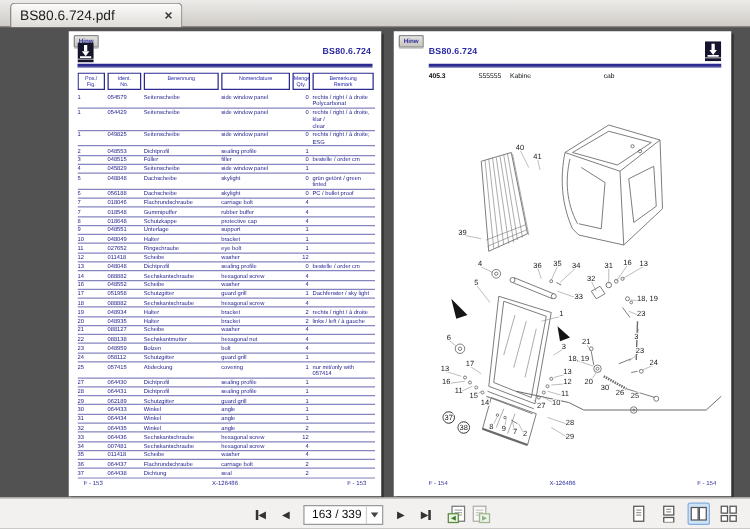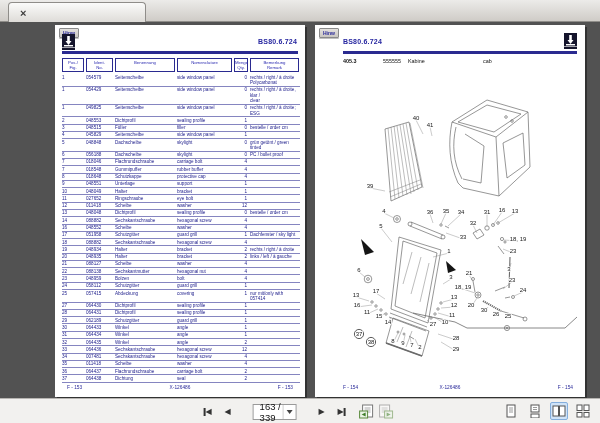--- a/index.html
+++ b/index.html
@@ -60,38 +60,39 @@
   .ccirc { stroke:#333; fill:none; stroke-width:.8; }
 
   
   #toolbar { position:absolute; left:0; bottom:0; width:600px; height:25px;
     background:#f2f1ef; border-top:1px solid #b7b5b2; }
   .tb-center { position:absolute; left:50%; top:0; height:25px; transform:translateX(-52%);
     display:flex; align-items:center; gap:2px; }
   .tb-btn { width:18px; height:18px; display:flex; align-items:center; justify-content:center;
     color:#333; font-size:8px; border-radius:2px; }
   .bar { display:inline-block; width:2px; height:8px; background:#333; }
-  .combo { width:44px; height:16px; background:#fff; border:1px solid #9a9a9a;
-    display:flex; align-items:center; margin:0 14px;justify-content:space-between; }
+  .combo { width:64px; height:16px; background:#fff; border:1px solid #9a9a9a;
+    display:flex; align-items:center; margin:0 3px;justify-content:space-between; }
   .combo .ptext { flex:1; font-size:9.5px; color:#111; padding-left:6px; }
   .combo .caret { width:13px; height:100%; border-left:1px solid #cfcfcf;
     display:flex; align-items:center; justify-content:center; }
   .caret i { width:0; height:0; border-left:3px solid transparent; border-right:3px solid transparent;
     border-top:4px solid #444; }
   .tb-right { position:absolute; right:8px; top:3px; display:flex; align-items:center; gap:6px; }
   .lay { width:18px; height:18px; display:flex; align-items:center; justify-content:center;
     border:1px solid transparent; border-radius:2px; }
   .lay.sel { background:#cfe3f8; border-color:#84aedd; }
   .viewgrp { display:flex; gap:3px; margin-left:6px; }
 </style>
 </head>
 <body>
 
 <div id="tabbar">
   <div class="tab">
+    <span class="tab-title">BS80.6.724.pdf</span>
     <span class="tab-close">×</span>
   </div>
 </div>
 
 <div id="viewer">
 
   <div class="page" id="page-left">
     <div class="hinw">Hinw</div>
     <svg class="logo" style="left:7px; top:9px;" viewBox="0 0 13 16">
       <rect x="0" y="0" width="13" height="13" fill="#14142c"></rect>

